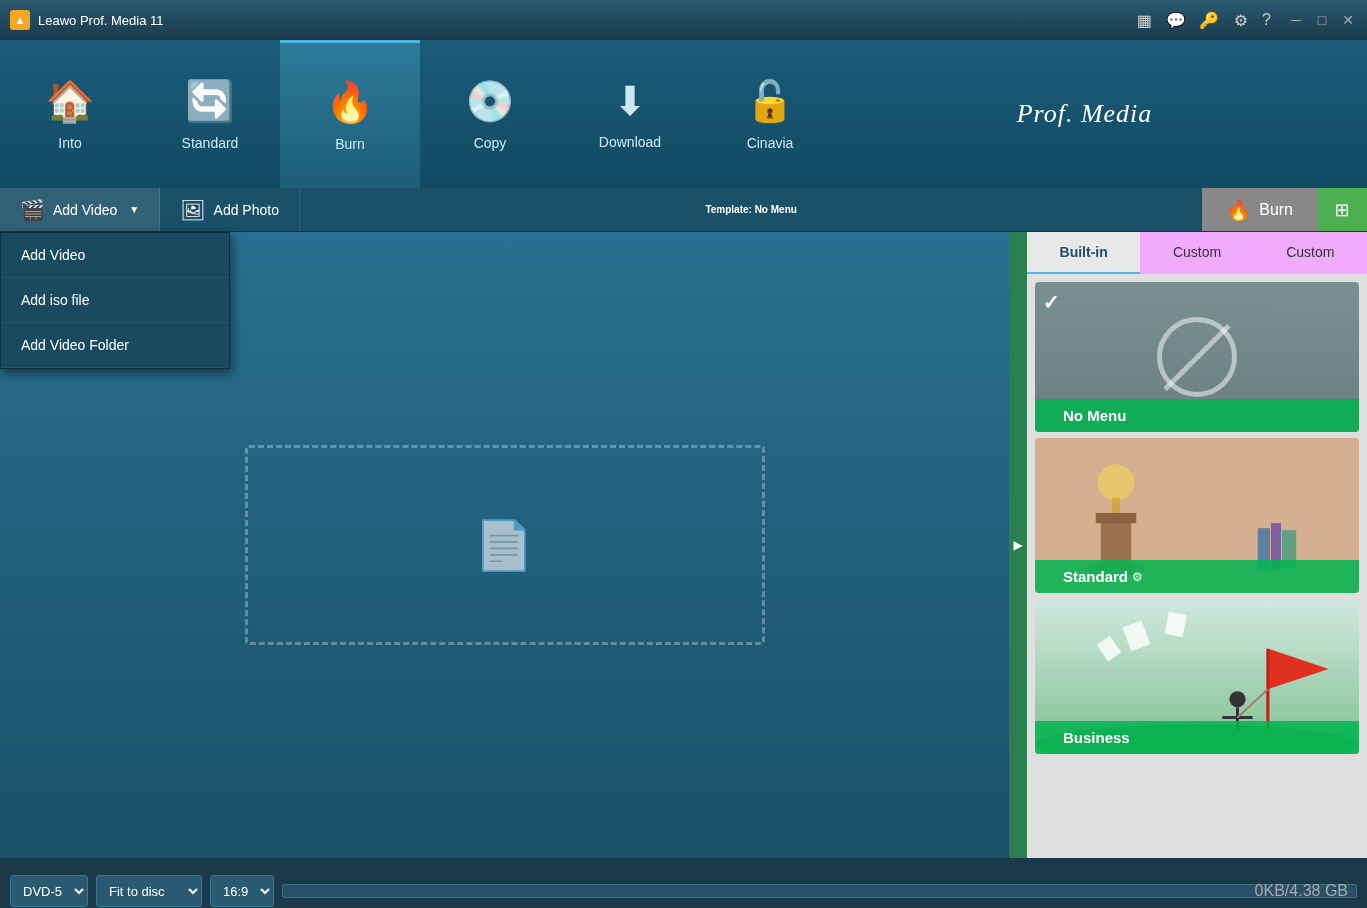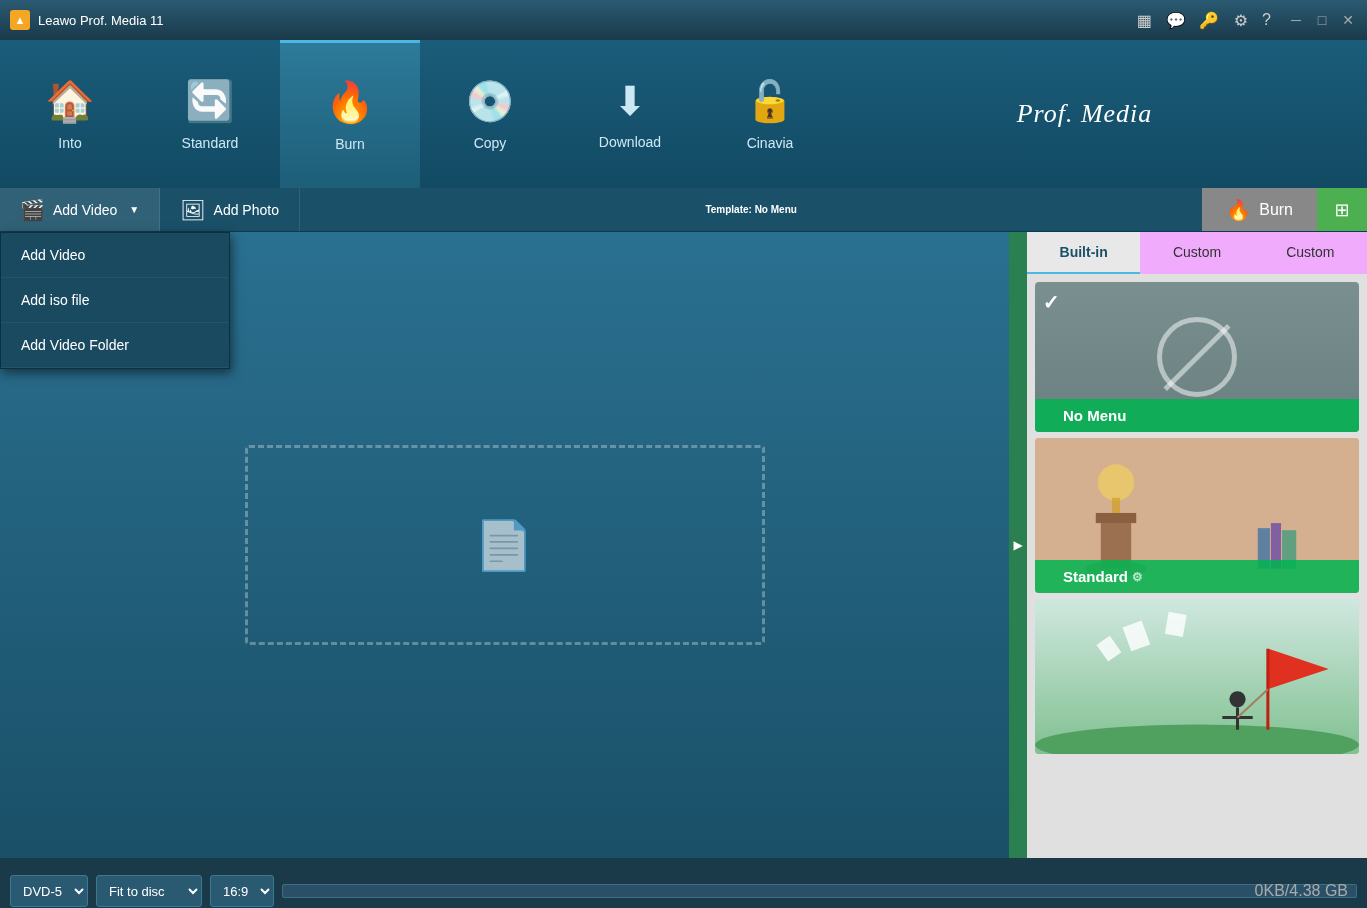--- a/index.html
+++ b/index.html
@@ -409,20 +409,21 @@
               <line x1="230" y1="50" x2="230" y2="130" stroke="#c02010" stroke-width="3"></line>
 
               <line x1="200" y1="118" x2="230" y2="90" stroke="#a08060" stroke-width="2"></line>
 
               <rect x="90" y="25" width="20" height="25" fill="white" opacity="0.8" transform="rotate(-20,100,37)"></rect>
               <rect x="130" y="15" width="18" height="22" fill="white" opacity="0.8" transform="rotate(10,139,26)"></rect>
               <rect x="65" y="40" width="16" height="20" fill="white" opacity="0.8" transform="rotate(-35,73,50)"></rect>
             </svg>
           </div>
         </div>
+        <div class="card-label">Business</div>
       </div>
 
     </div>
   </div>
 </div>
 
 <div class="bottom-bar">
   <div class="select-with-arrow">
     <select class="bottom-select">
       <option>DVD-5</option>

